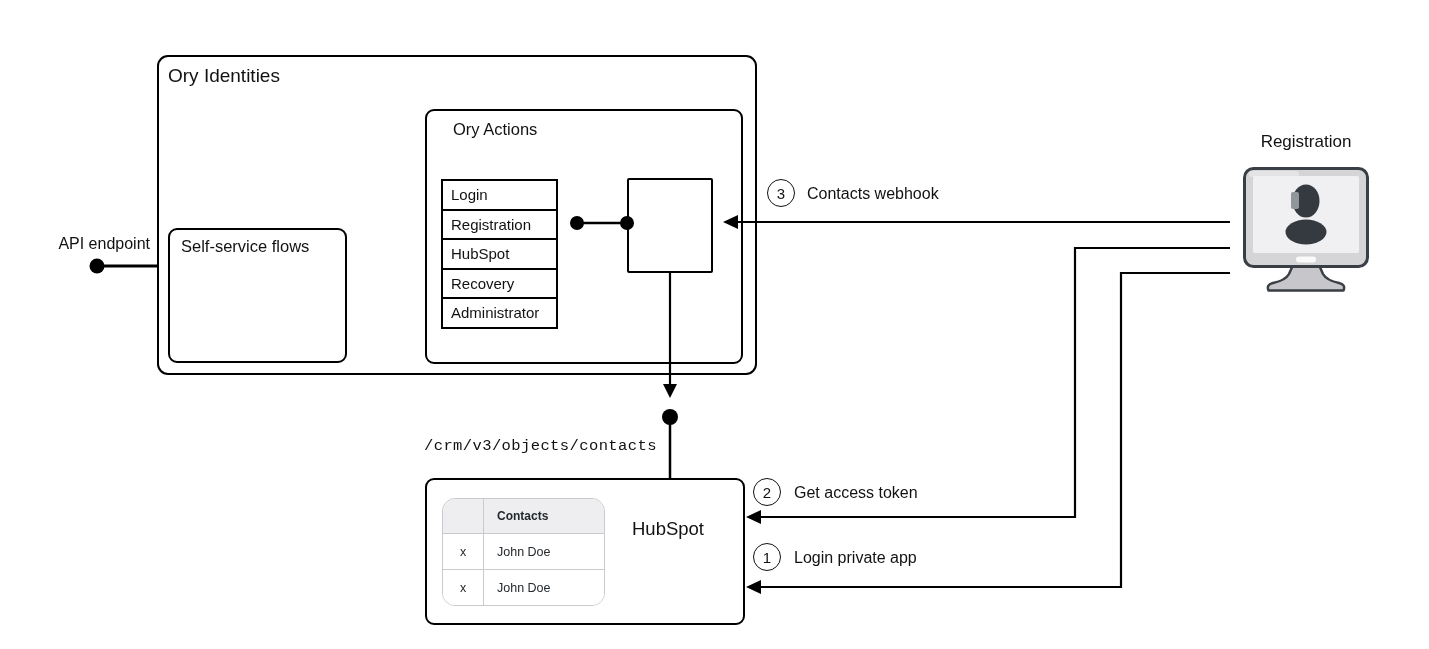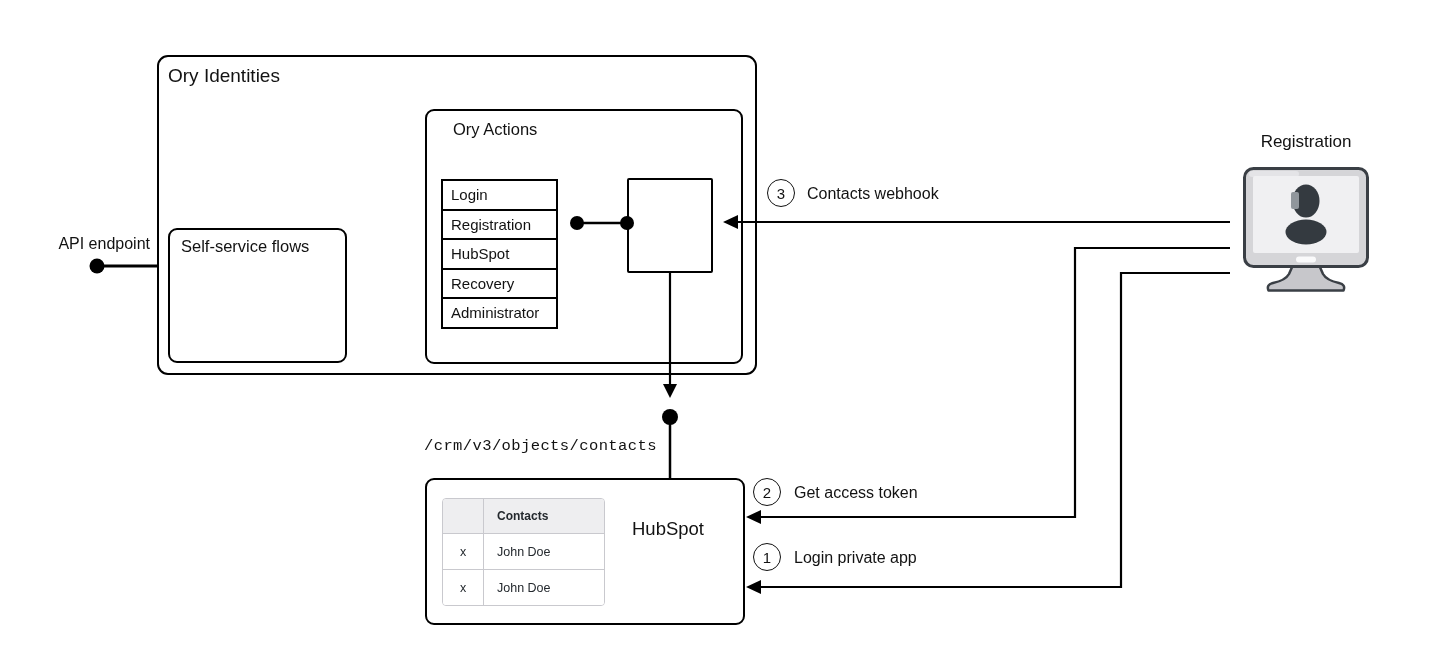--- a/index.html
+++ b/index.html
@@ -23,21 +23,21 @@
   .step{
     position:absolute;width:28px;height:28px;border:1.5px solid #111;border-radius:50%;
     display:flex;align-items:center;justify-content:center;
     font-size:15px;background:#fff;z-index:4;box-sizing:border-box;
   }
   .flows{position:absolute;left:441px;top:179px;width:117px;z-index:2;box-sizing:border-box;background:#fff;border:2px solid #000;}
   .flow-row{height:27.6px;border-bottom:2px solid #000;font-size:15px;line-height:27.6px;padding-left:8px;box-sizing:content-box;}
   .flow-row:last-child{border-bottom:none;}
   .table-wrap{
     position:absolute;left:442px;top:498px;width:161px;z-index:4;
-    border:1px solid #c9c9ce;border-radius:4px;overflow:hidden;background:#fff;
+    border:1px solid #c9c9ce;border-radius:13px;overflow:hidden;background:#fff;
   }
   table.contacts{border-collapse:collapse;width:100%;font-size:12.5px;color:#24292e;}
   table.contacts th{background:#eeeef0;height:34px;font-size:12px;font-weight:bold;text-align:left;padding:0 0 0 13px;}
   table.contacts th.c1{width:40px;padding:0;}
   table.contacts td{height:35px;border-top:1px solid #c9c9ce;padding:0 0 0 13px;background:#fff;}
   table.contacts td.c1,table.contacts th.c1{text-align:center;padding:0;}
   table.contacts td.c2,table.contacts th.c2{border-left:1px solid #c9c9ce;}
   .icon-monitor{position:absolute;left:1240px;top:164px;z-index:2;}
 </style>
 </head>

